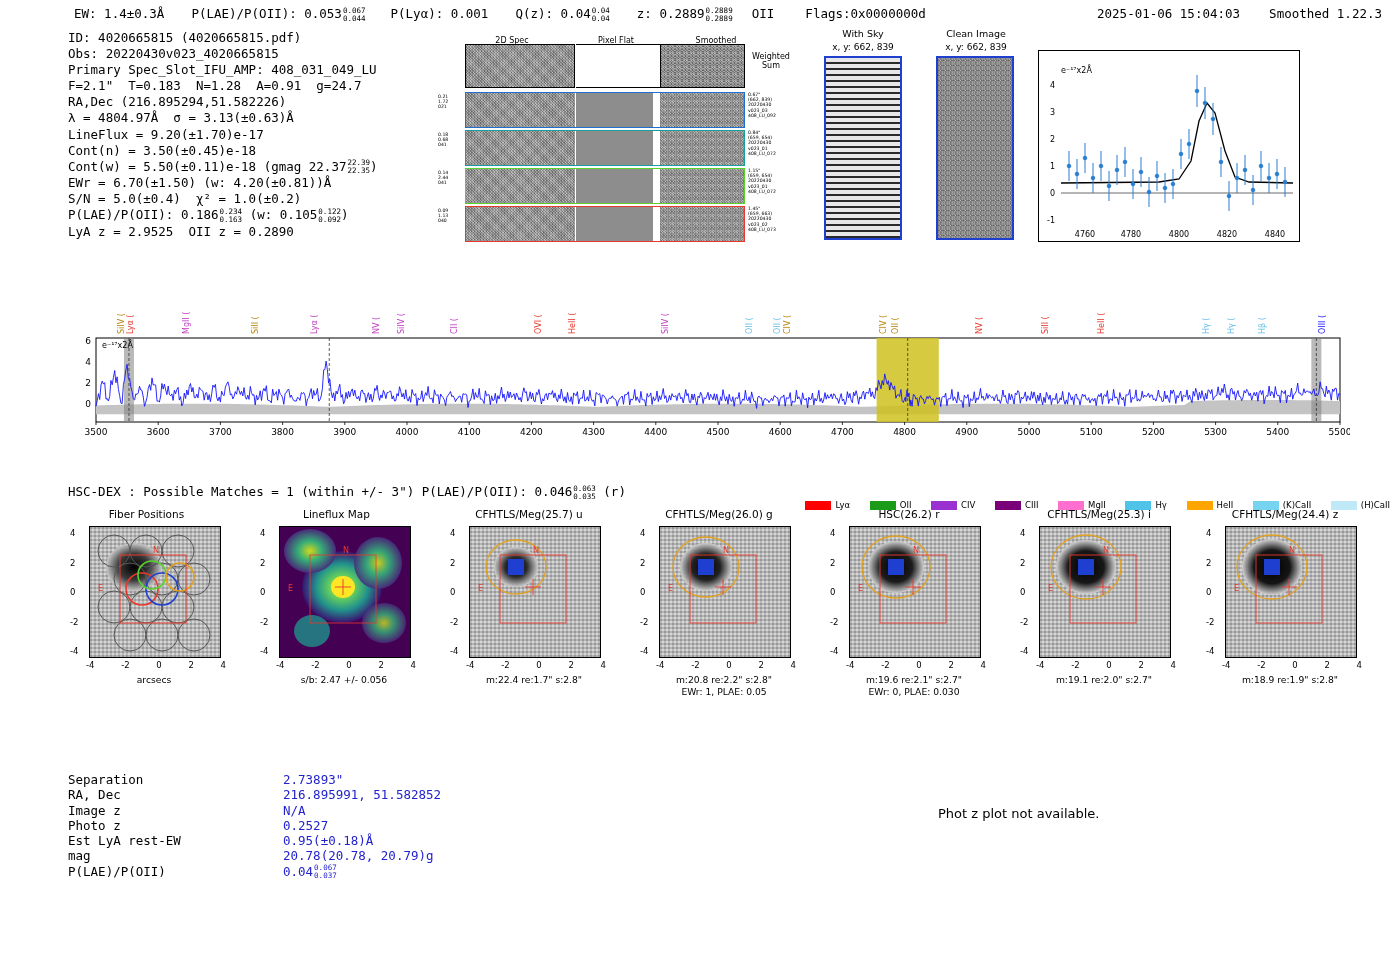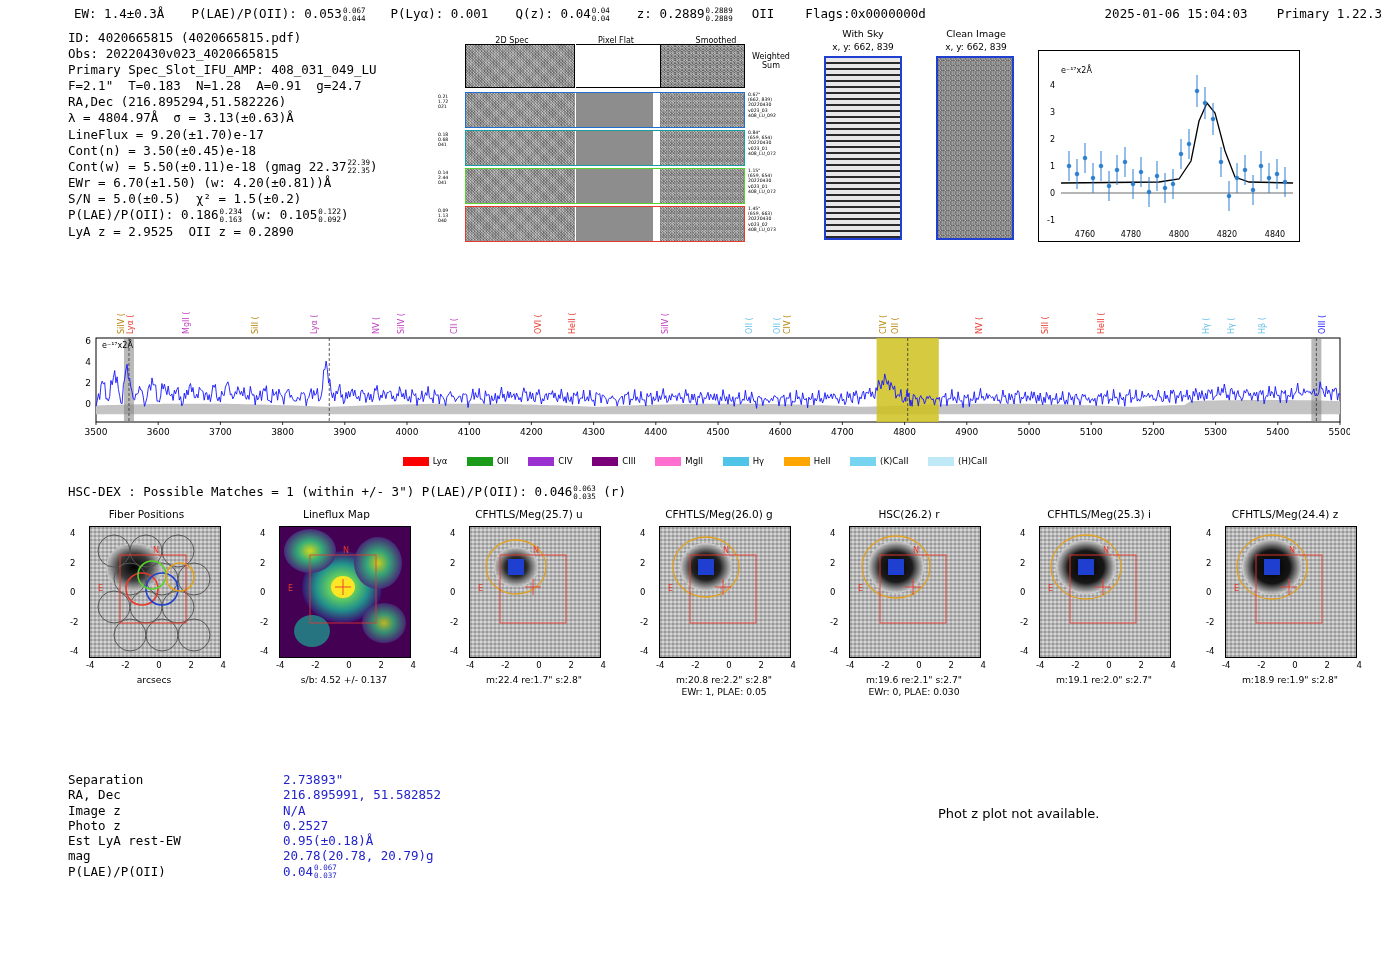--- a/index.html
+++ b/index.html
@@ -63,35 +63,35 @@
   <span style="display:inline-block;width:12px"></span>
   <span>z: 0.2889</span><span class="supsub"><span>0.2889</span><span>0.2889</span></span>
   <span style="display:inline-block;width:4px"></span>
   <span>OII</span>
   <span style="display:inline-block;width:16px"></span>
   <span>Flags:0x0000000d</span>
 </div>
 <div class="abs mono nowrap" id="header-right">
   <span>2025-01-06 15:04:03</span>
   <span style="display:inline-block;width:14px"></span>
-  <span>Primary 1.22.3</span>
+  <span>Smoothed 1.22.3</span>
 </div>
 
 <div class="abs mono" id="info-block">
   <div>ID: 4020665815 (4020665815.pdf)</div>
   <div>Obs: 20220430v023_4020665815</div>
   <div>Primary Spec_Slot_IFU_AMP: 408_031_049_LU</div>
   <div>F=2.1"  T=0.183  N=1.28  A=0.91  g=24.7</div>
   <div>RA,Dec (216.895294,51.582226)</div>
   <div>λ = 4804.97Å  σ = 3.13(±0.63)Å</div>
   <div>LineFlux = 9.20(±1.70)e-17</div>
   <div>Cont(n) = 3.50(±0.45)e-18</div>
   <div><span>Cont(w) = 5.50(±0.11)e-18 (gmag 22.37</span><span class="supsub"><span>22.39</span><span>22.35</span></span><span>)</span></div>
   <div>EWr = 6.70(±1.50) (w: 4.20(±0.81))Å</div>
-  <div>S/N = 5.0(±0.5)  χ² = 1.5(±0.2)</div>
+  <div>S/N = 5.0(±0.4)  χ² = 1.0(±0.2)</div>
   <div><span>P(LAE)/P(OII): 0.186</span><span class="supsub"><span>0.234</span><span>0.163</span></span><span> </span><span>(w: 0.105</span><span class="supsub"><span>0.122</span><span>0.092</span></span><span>)</span></div>
   <div>LyA z = 2.9525  OII z = 0.2890</div>
 </div>
 
 <div class="abs panelLabel" style="top:36px;left:467px;width:90px;">2D Spec</div>
 <div class="abs panelLabel" style="top:36px;left:576px;width:80px;">Pixel Flat</div>
 <div class="abs panelLabel" style="top:36px;left:676px;width:80px;">Smoothed</div>
 <div class="abs panelLabel" style="top:52px;left:748px;width:46px;white-space:pre;line-height:9px;">Weighted
 Sum</div>
 
@@ -404,21 +404,21 @@
         <g>
           <text transform="translate(1205.4,64) rotate(-90)" font-family="DejaVu Sans, sans-serif" font-size="8" fill="#6bc0e8">Hβ (</text>
         </g>
         <g>
           <text transform="translate(1264.5,64) rotate(-90)" font-family="DejaVu Sans, sans-serif" font-size="8" fill="#1414ff">OIII (</text>
         </g>
       </g>
   </svg>
 </div>
 
-<div class="abs" style="top:450px;left:0px;width:1400px;text-align:center;">
+<div class="abs" style="top:494px;left:0px;width:1400px;text-align:right;">
   <span class="legend-item"><span class="legend-swatch" style="background:#ff0000"></span><span>Lyα</span></span>
   <span class="legend-item"><span class="legend-swatch" style="background:#1a9c1a"></span><span>OII</span></span>
   <span class="legend-item"><span class="legend-swatch" style="background:#9b30d0"></span><span>CIV</span></span>
   <span class="legend-item"><span class="legend-swatch" style="background:#7a007a"></span><span>CIII</span></span>
   <span class="legend-item"><span class="legend-swatch" style="background:#ff6fd0"></span><span>MgII</span></span>
   <span class="legend-item"><span class="legend-swatch" style="background:#4fc3e8"></span><span>Hγ</span></span>
   <span class="legend-item"><span class="legend-swatch" style="background:#ffa500"></span><span>HeII</span></span>
   <span class="legend-item"><span class="legend-swatch" style="background:#77d4f0"></span><span>(K)CaII</span></span>
   <span class="legend-item"><span class="legend-swatch" style="background:#bfe9f7"></span><span>(H)CaII</span></span>
 </div>
@@ -519,21 +519,21 @@
         <span>2</span>
         <span>4</span>
     </div>
     <div class="abs axLab" style="top:20px;left:16px;height:128px;display:flex;flex-direction:column;justify-content:space-between;">
       <span>4</span>
         <span>2</span>
         <span>0</span>
         <span>-2</span>
         <span>-4</span>
     </div>
-    <div class="abs capt" style="top:166px;left:0;width:200px;">s/b: 4.52 +/- 0.137</div>
+    <div class="abs capt" style="top:166px;left:0;width:200px;">s/b: 2.47 +/- 0.056</div>
   </div>
 
   <div class="abs" style="left:394px;top:0;width:190px;">
     <div class="cutTitle">CFHTLS/Meg(25.7) u</div>
     <div class="abs grayNoise" style="top:18px;left:35px;width:132px;height:132px;border:1px solid #000;box-sizing:border-box;overflow:hidden;">
       <svg width="130" height="130" viewBox="0 0 130 130">
         <defs>
             <radialGradient id="src3">
               <stop offset="0%" stop-color="#000"></stop>
               <stop offset="50%" stop-color="#2b2b2b"></stop>

